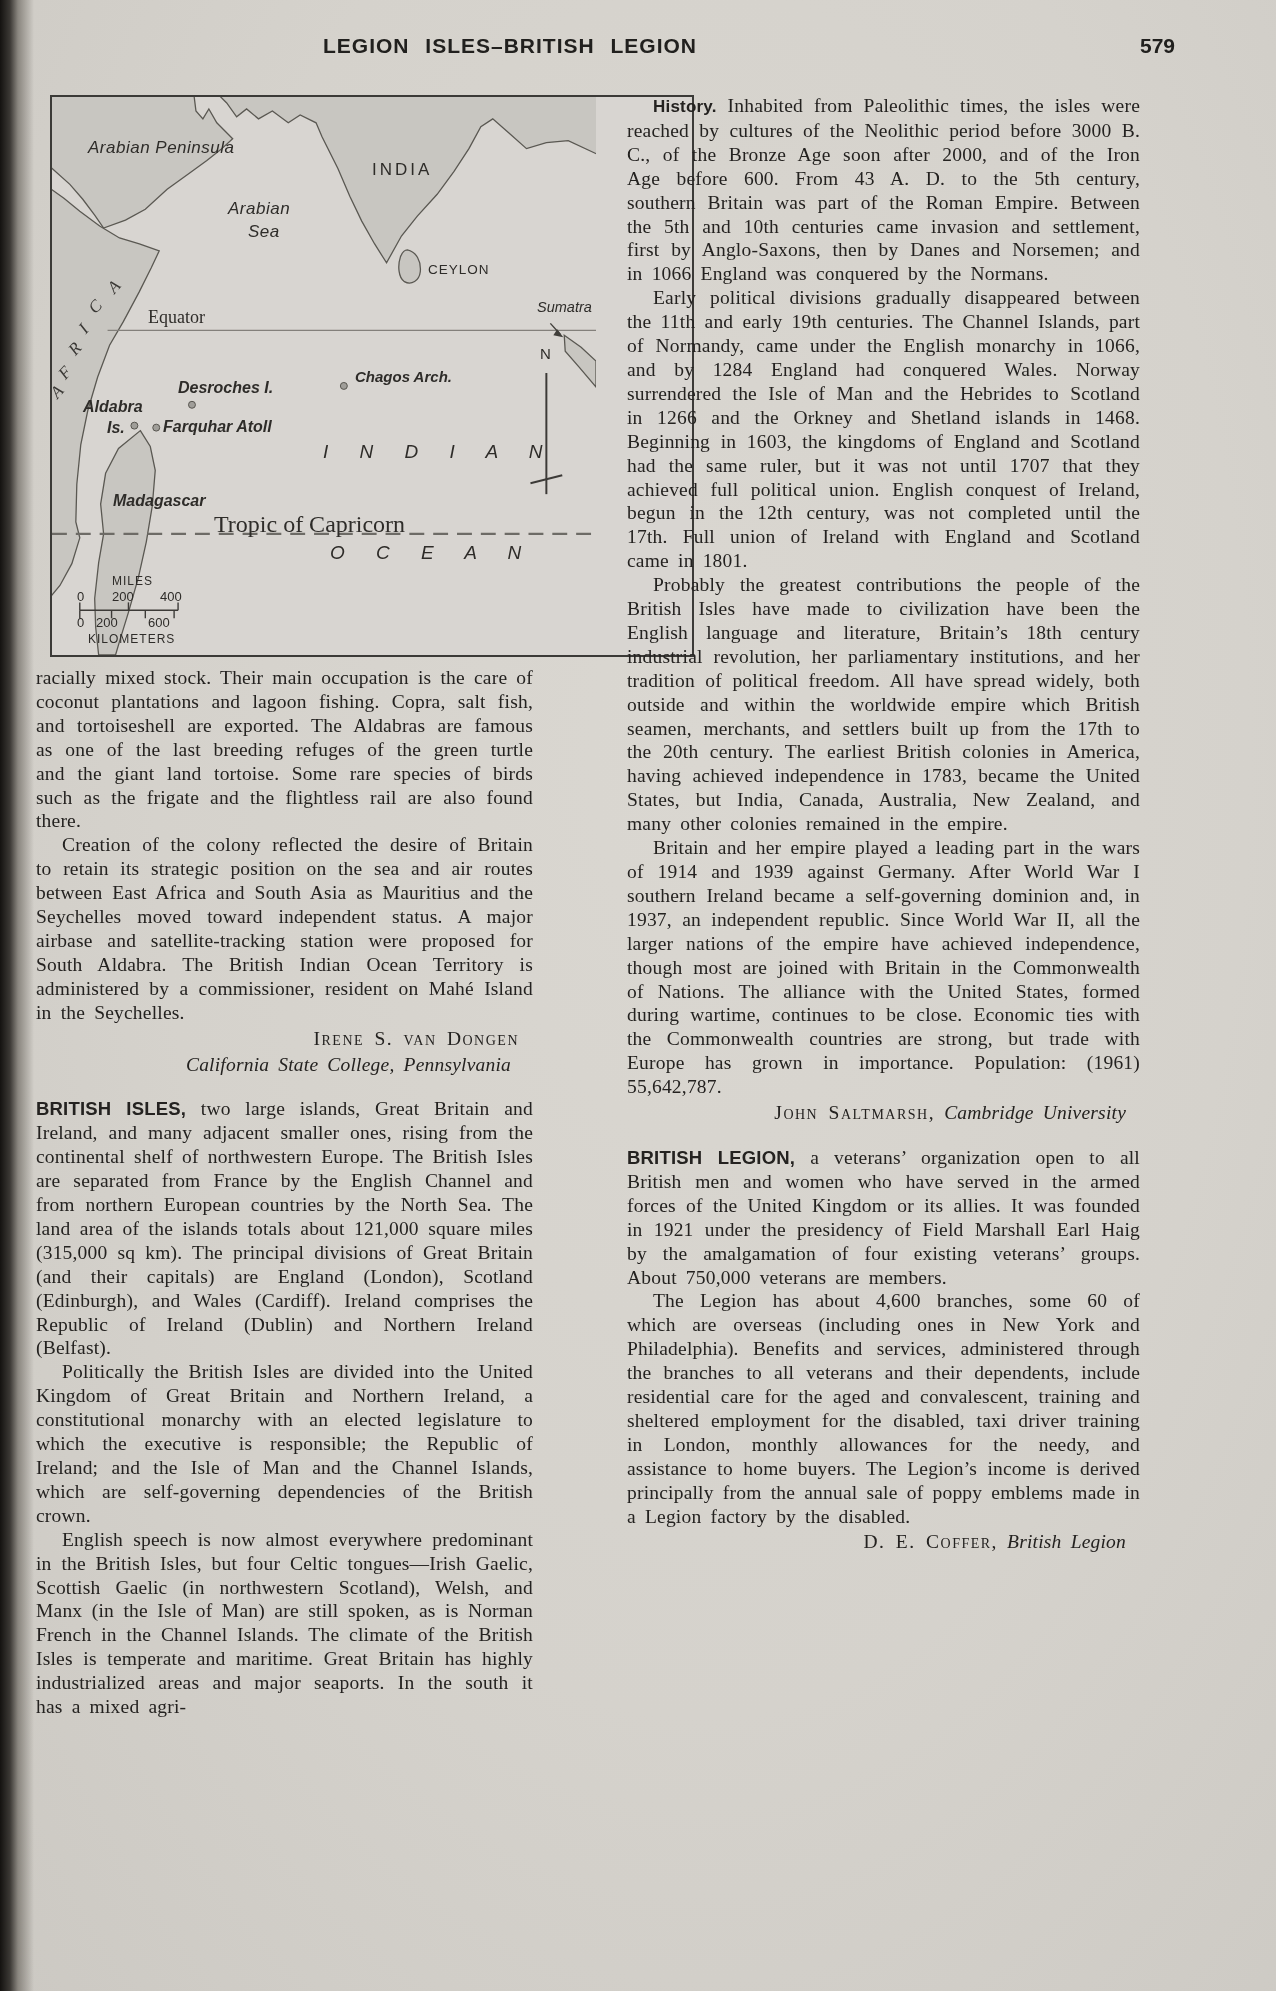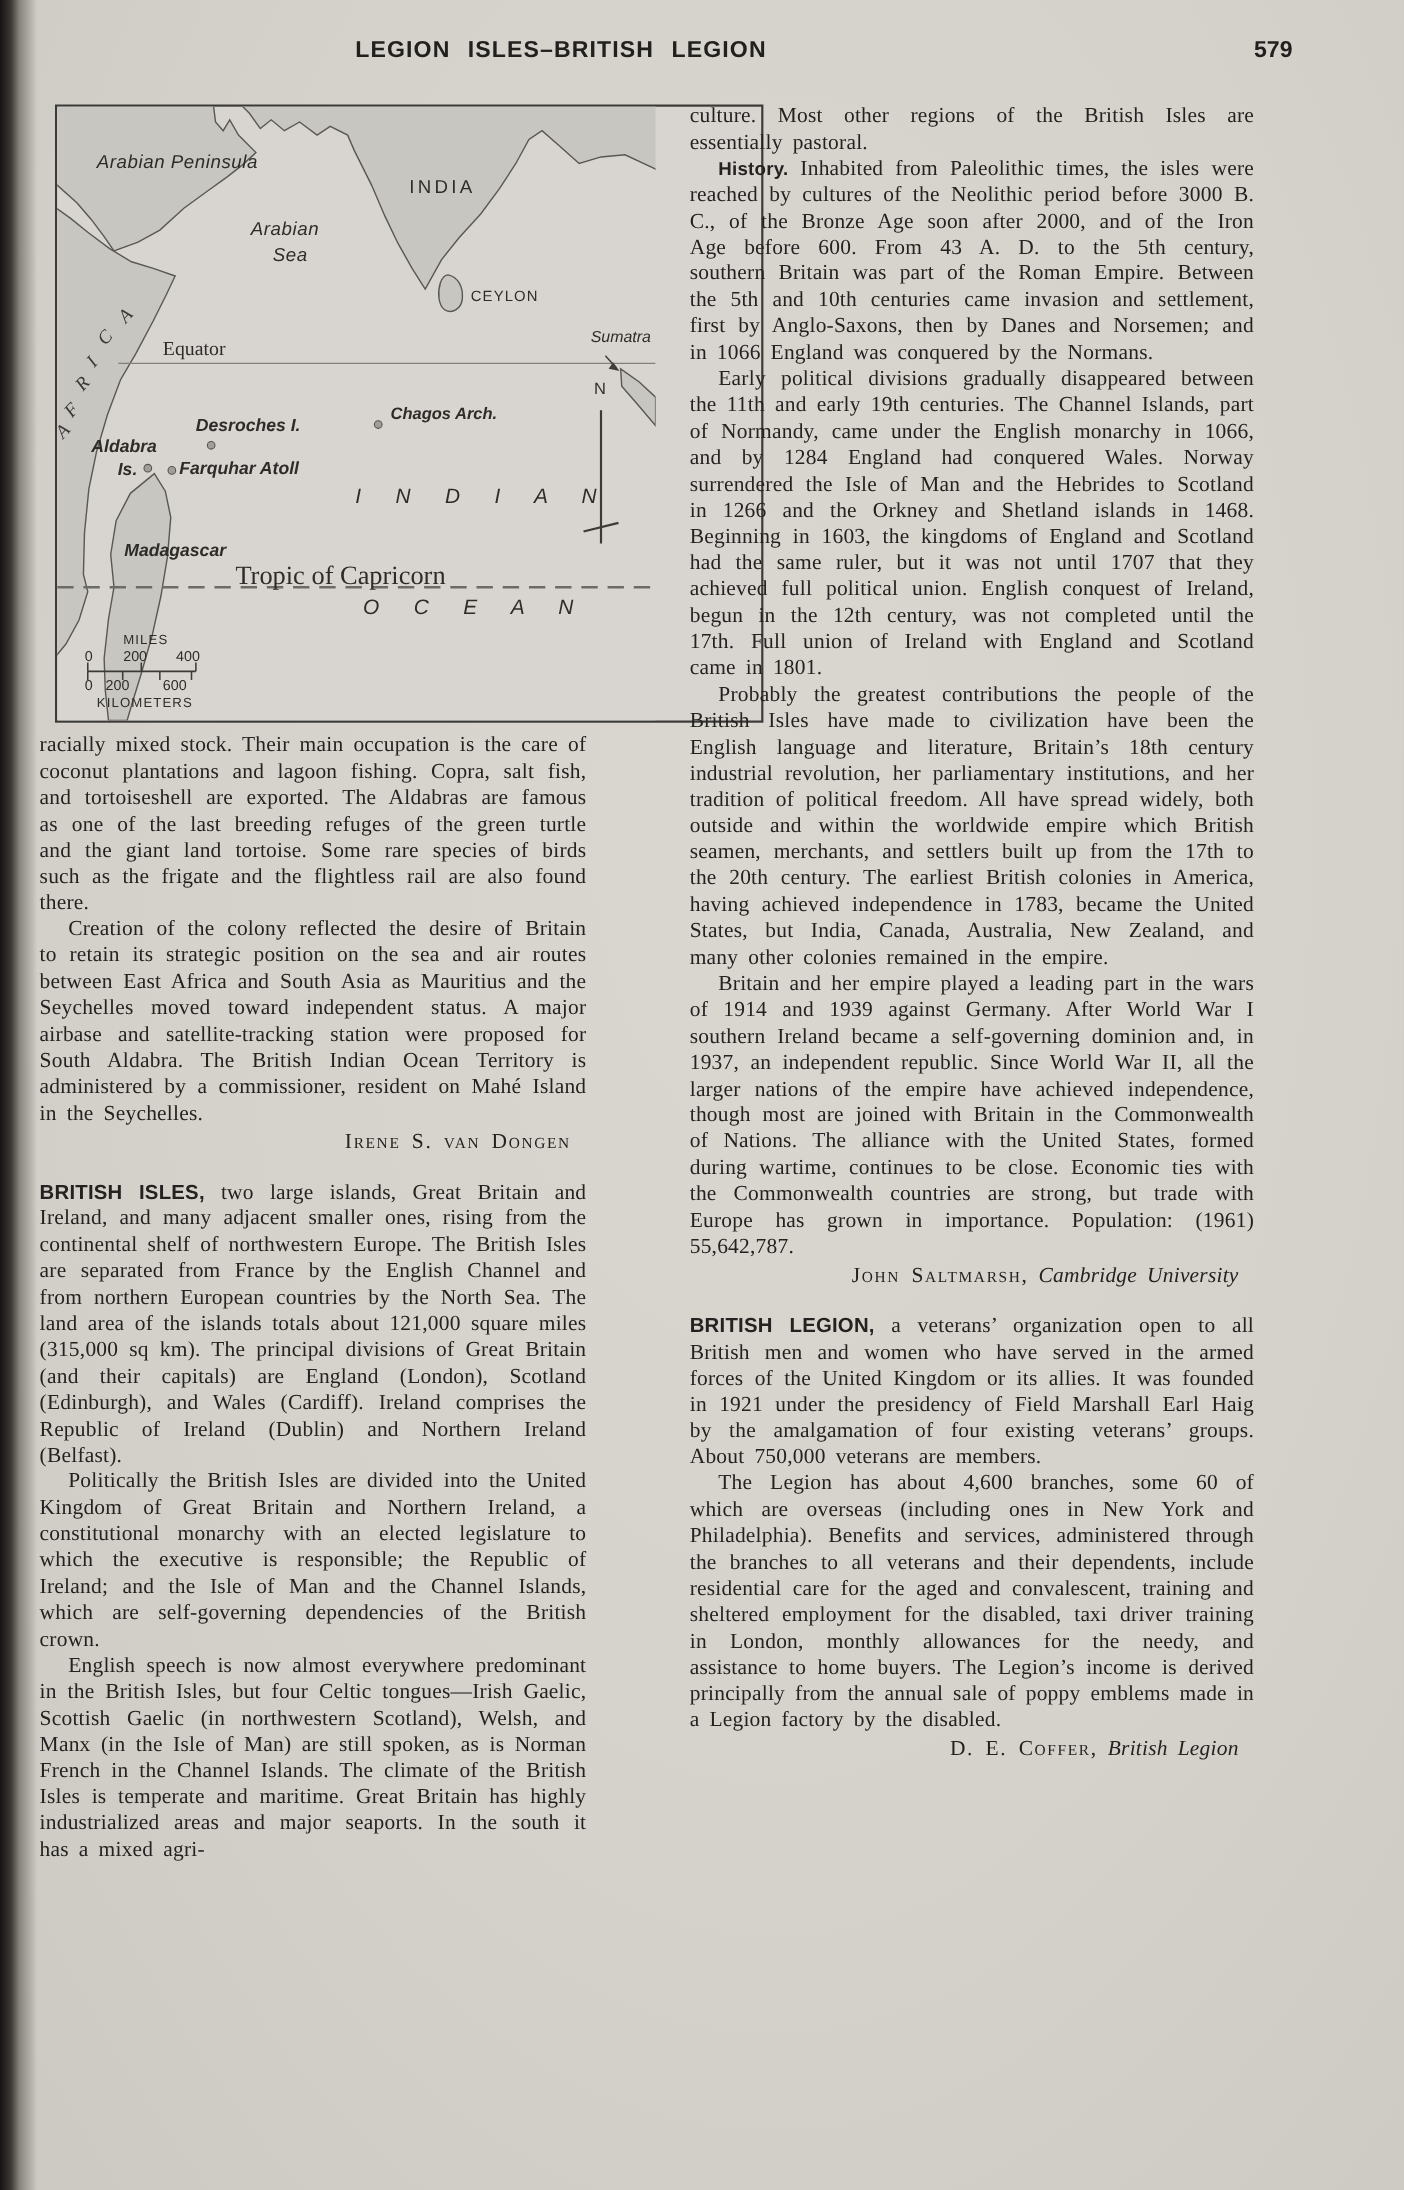--- a/index.html
+++ b/index.html
@@ -164,29 +164,31 @@
     <span class="tick kt2">600</span>
     <div class="map-label m-sans lbl-km">KILOMETERS</div>
   </div>
 
   <div class="col col-left">
     <p>racially mixed stock. Their main occupation is the care of coconut plantations and lagoon fishing. Copra, salt fish, and tortoiseshell are exported. The Aldabras are famous as one of the last breeding refuges of the green turtle and the giant land tortoise. Some rare species of birds such as the frigate and the flightless rail are also found there.</p>
     <p class="indent">Creation of the colony reflected the desire of Britain to retain its strategic position on the sea and air routes between East Africa and South Asia as Mauritius and the Seychelles moved toward independent status. A major airbase and satellite-tracking station were proposed for South Aldabra. The British Indian Ocean Territory is administered by a commissioner, resident on Mahé Island in the Seychelles.</p>
     <div class="byline">
       <span class="sc">Irene S. van Dongen</span>
     </div>
+    <div class="byline" style="padding-right:22px;">
+      <span class="affil">California State College, Pennsylvania</span>
+    </div>
     <p class="gap-top">
       <span class="ehead">BRITISH ISLES,</span><span> two large islands, Great Britain and Ireland, and many adjacent smaller ones, rising from the continental shelf of northwestern Europe. The British Isles are separated from France by the English Channel and from northern European countries by the North Sea. The land area of the islands totals about 121,000 square miles (315,000 sq km). The principal divisions of Great Britain (and their capitals) are England (London), Scotland (Edinburgh), and Wales (Cardiff). Ireland comprises the Republic of Ireland (Dublin) and Northern Ireland (Belfast).</span>
     </p>
     <p class="indent">Politically the British Isles are divided into the United Kingdom of Great Britain and Northern Ireland, a constitutional monarchy with an elected legislature to which the executive is responsible; the Republic of Ireland; and the Isle of Man and the Channel Islands, which are self-governing dependencies of the British crown.</p>
     <p class="indent">English speech is now almost everywhere predominant in the British Isles, but four Celtic tongues—Irish Gaelic, Scottish Gaelic (in northwestern Scotland), Welsh, and Manx (in the Isle of Man) are still spoken, as is Norman French in the Channel Islands. The climate of the British Isles is temperate and maritime. Great Britain has highly industrialized areas and major seaports. In the south it has a mixed agri-</p>
   </div>
 
   <div class="col col-right">
-    <p>culture. Most other regions of the British Isles are essentially pastoral.</p>
     <p class="indent">
       <span class="hhead">History.</span>
       <span>Inhabited from Paleolithic times, the isles were reached by cultures of the Neolithic period before 3000 B. C., of the Bronze Age soon after 2000, and of the Iron Age before 600. From 43 A. D. to the 5th century, southern Britain was part of the Roman Empire. Between the 5th and 10th centuries came invasion and settlement, first by Anglo-Saxons, then by Danes and Norsemen; and in 1066 England was conquered by the Normans.</span>
     </p>
     <p class="indent">Early political divisions gradually disappeared between the 11th and early 19th centuries. The Channel Islands, part of Normandy, came under the English monarchy in 1066, and by 1284 England had conquered Wales. Norway surrendered the Isle of Man and the Hebrides to Scotland in 1266 and the Orkney and Shetland islands in 1468. Beginning in 1603, the kingdoms of England and Scotland had the same ruler, but it was not until 1707 that they achieved full political union. English conquest of Ireland, begun in the 12th century, was not completed until the 17th. Full union of Ireland with England and Scotland came in 1801.</p>
     <p class="indent">Probably the greatest contributions the people of the British Isles have made to civilization have been the English language and literature, Britain’s 18th century industrial revolution, her parliamentary institutions, and her tradition of political freedom. All have spread widely, both outside and within the worldwide empire which British seamen, merchants, and settlers built up from the 17th to the 20th century. The earliest British colonies in America, having achieved independence in 1783, became the United States, but India, Canada, Australia, New Zealand, and many other colonies remained in the empire.</p>
     <p class="indent">Britain and her empire played a leading part in the wars of 1914 and 1939 against Germany. After World War I southern Ireland became a self-governing dominion and, in 1937, an independent republic. Since World War II, all the larger nations of the empire have achieved independence, though most are joined with Britain in the Commonwealth of Nations. The alliance with the United States, formed during wartime, continues to be close. Economic ties with the Commonwealth countries are strong, but trade with Europe has grown in importance. Population: (1961) 55,642,787.</p>
     <div class="byline">
       <span class="sc">John Saltmarsh,</span>
       <span class="affil">Cambridge University</span>

